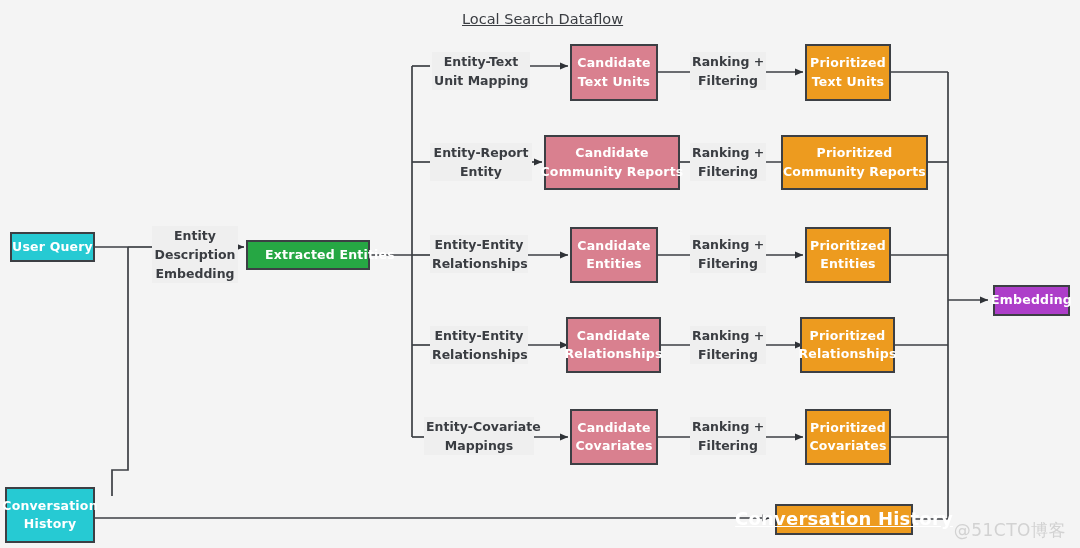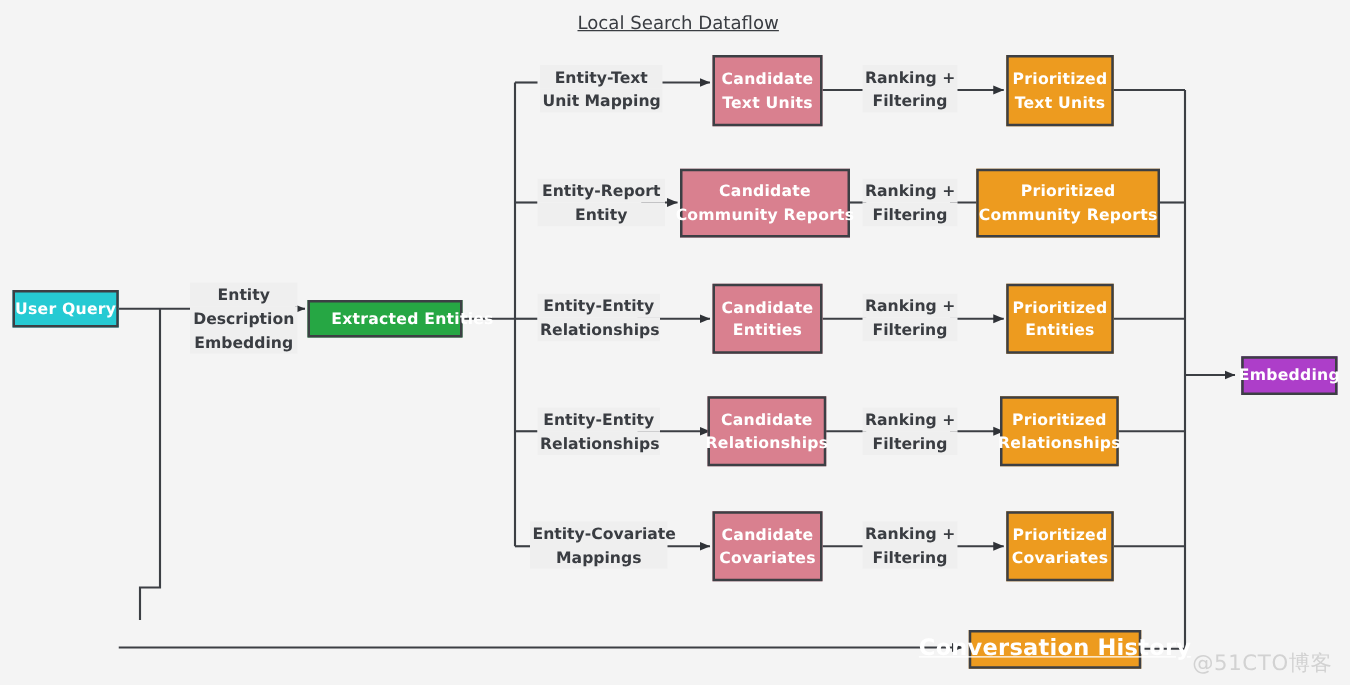--- a/index.html
+++ b/index.html
@@ -137,20 +137,24 @@
 
       <path d="M95,518 L770,518" marker-end="url(#arrow)"></path>
       <path d="M913,519 L948,519"></path>
     </g>
   </svg>
 
   <div class="node n-cyan" style="left:10px; top:232px; width:85px; height:30px; font-size:12.5px;">
     <span>User Query</span>
   </div>
 
+  <div class="node n-cyan" style="left:5px; top:487px; width:90px; height:56px; font-size:12.5px;">
+    <span>Conversation</span>
+    <span>History</span>
+  </div>
 
   <div class="node n-green" style="left:246px; top:240px; width:124px; height:30px; font-size:12.5px;padding-left:44px;">
     <span>Extracted Entities</span>
   </div>
 
   <div class="node n-rose" style="left:570px; top:44px; width:88px; height:57px; font-size:12.5px;">
     <span>Candidate</span>
     <span>Text Units</span>
   </div>
 

